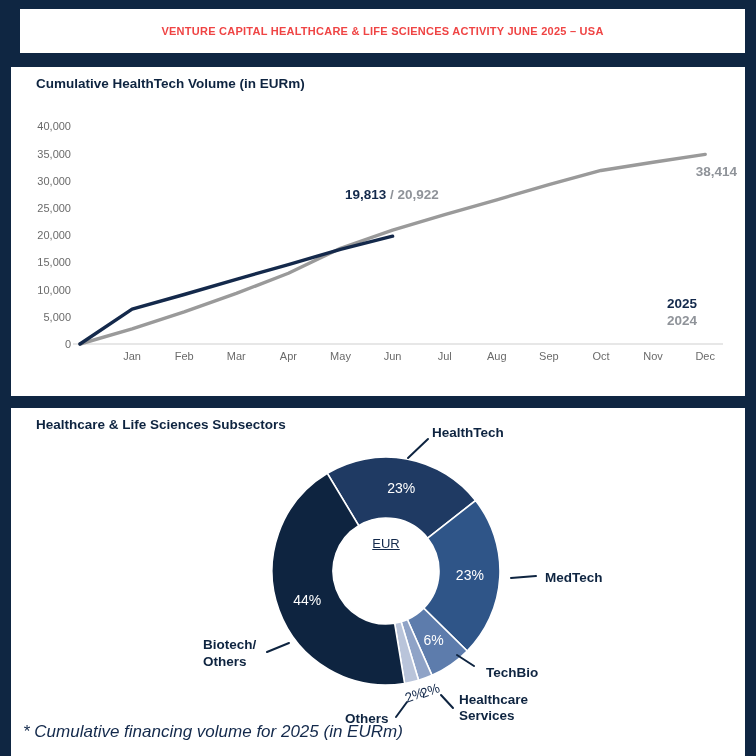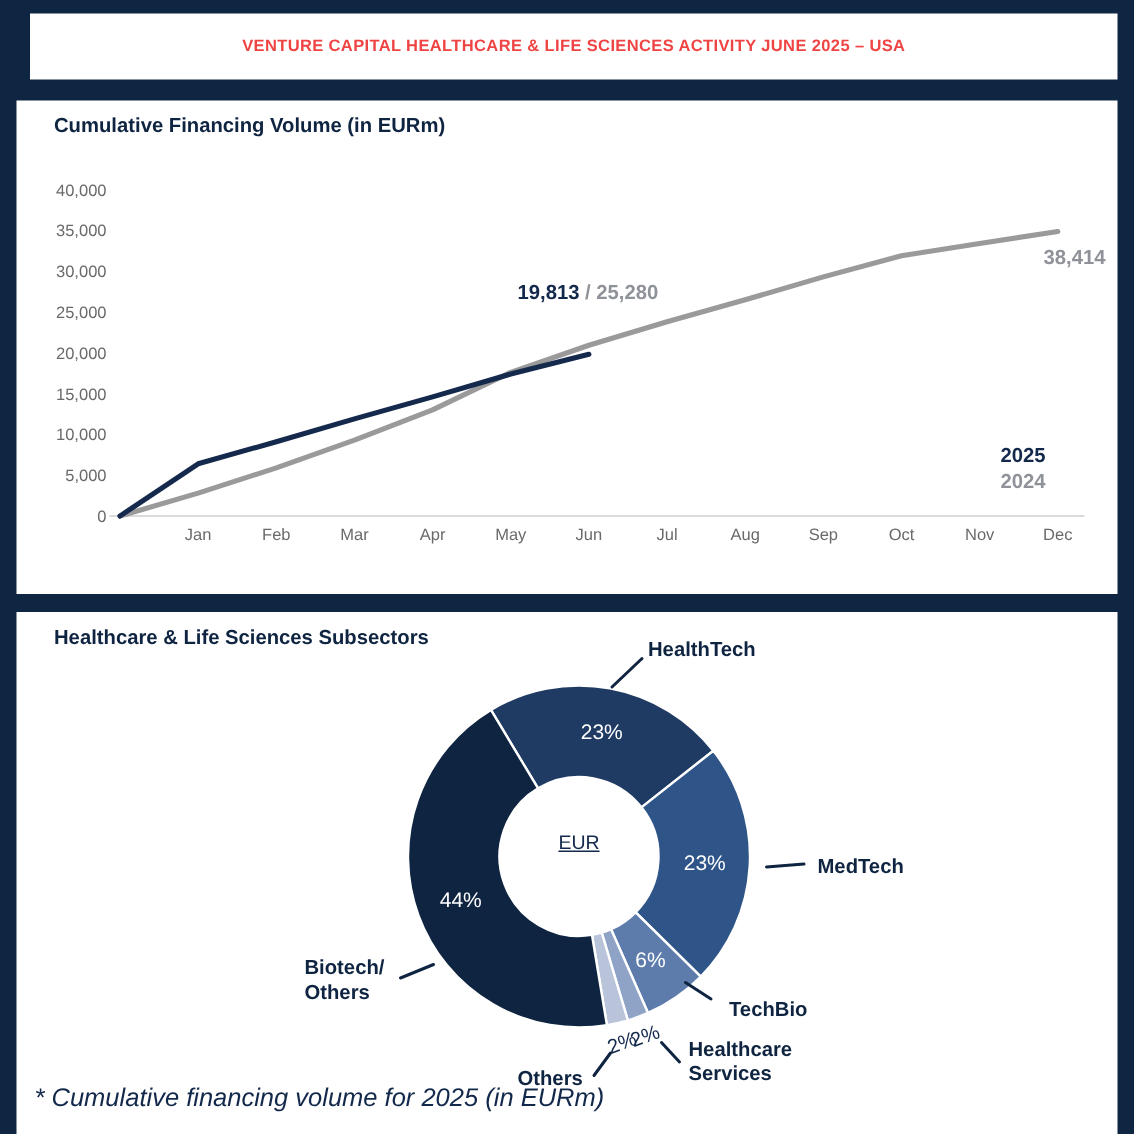--- a/index.html
+++ b/index.html
@@ -33,37 +33,37 @@
   #legend-2024{top:246px;}
 
   
   .callout{position:absolute;font-size:13.5px;font-weight:bold;color:#0e2440;white-space:nowrap;z-index:3;}
   #lbl-healthtech{left:421px;top:17px;}
   #lbl-medtech{left:534px;top:162px;}
   #lbl-techbio{left:475px;top:257px;}
   #lbl-hs{left:448px;top:284px;line-height:16px;white-space:normal;}
   #lbl-others{left:334px;top:303px;}
   #lbl-biotech{left:192px;top:228px;line-height:17px;white-space:normal;}
-  .donut-center{position:absolute;left:305px;top:146px;width:140px;text-align:center;color:#13294b;z-index:3;text-decoration:underline;}
+  .donut-center{position:absolute;left:305px;top:128px;width:140px;text-align:center;color:#13294b;z-index:3;text-decoration:underline;}
   .donut-center .l1{font-size:13px;line-height:15px;}
   .donut-center .big{font-size:17.5px;font-weight:bold;}
   .donut-center .suffix{font-size:13.5px;font-weight:bold;}
   .footnote{position:absolute;left:12px;top:314px;font-size:17px;font-style:italic;color:#13294b;z-index:3;}
   #donut-svg .pct-in{font-size:14px;fill:#ffffff;}
   #donut-svg .pct-out{font-size:13.5px;fill:#13294b;}
 </style>
 </head>
 <body>
 
 <div class="titlebar">
   <h1>VENTURE CAPITAL HEALTHCARE &amp; LIFE SCIENCES ACTIVITY JUNE 2025 – USA</h1>
 </div>
 
 <section class="panel" id="panel-line">
-  <div class="panel-title">Cumulative Financing Volume (in EURm)</div>
+  <div class="panel-title">Cumulative HealthTech Volume (in EURm)</div>
   <svg id="line-svg" width="734" height="329" viewBox="0 0 734 329">
       <text x="60" y="281" text-anchor="end">0</text>
       <text x="60" y="253.8" text-anchor="end">5,000</text>
       <text x="60" y="226.6" text-anchor="end">10,000</text>
       <text x="60" y="199.4" text-anchor="end">15,000</text>
       <text x="60" y="172.2" text-anchor="end">20,000</text>
       <text x="60" y="145" text-anchor="end">25,000</text>
       <text x="60" y="117.80000000000001" text-anchor="end">30,000</text>
       <text x="60" y="90.6" text-anchor="end">35,000</text>
       <text x="60" y="63.400000000000006" text-anchor="end">40,000</text>
@@ -76,21 +76,21 @@
       <text x="381.6" y="293" text-anchor="middle">Jun</text>
       <text x="433.7" y="293" text-anchor="middle">Jul</text>
       <text x="485.8" y="293" text-anchor="middle">Aug</text>
       <text x="537.9000000000001" y="293" text-anchor="middle">Sep</text>
       <text x="590" y="293" text-anchor="middle">Oct</text>
       <text x="642.1" y="293" text-anchor="middle">Nov</text>
       <text x="694.2" y="293" text-anchor="middle">Dec</text>
       <polyline points="69,277 121.1,261.76800000000003 173.2,244.904 225.3,226.40800000000002 277.4,206.28 329.5,181.256 381.6,163.18432 433.7,147.528 485.8,132.84 537.9000000000001,117.608 590,103.464 642.1,95.304 694.2,87.33984000000001" fill="none" stroke="#9a9a9a" stroke-width="3.4" stroke-linejoin="round" stroke-linecap="round"></polyline>
       <polyline points="69,277 121.1,242.184 173.2,227.496 225.3,212.264 277.4,197.576 329.5,182.344 381.6,169.21728000000002" fill="none" stroke="#14294b" stroke-width="3.4" stroke-linejoin="round" stroke-linecap="round"></polyline>
     </svg>
-  <div class="anno"><span class="navy">19,813</span><span class="gray"> / </span><span class="gray">25,280</span></div>
+  <div class="anno"><span class="navy">19,813</span><span class="gray"> / </span><span class="gray">20,922</span></div>
   <div class="endlabel gray">38,414</div>
   <div class="legend navy" id="legend-2025">2025</div>
   <div class="legend gray" id="legend-2024">2024</div>
 </section>
 
 <section class="panel" id="panel-donut">
   <div class="panel-title">Healthcare &amp; Life Sciences Subsectors</div>
   <svg id="donut-svg" width="734" height="334" viewBox="0 0 734 334">
       <path d="M316.28565946025384,65.28292771995919 A114,114 0 0 1 464.5876858219958,92.50144292923882 L416.6504153382963,130.22435504604962 A53,53 0 0 0 347.70298202976716,117.57013306278805 Z" fill="#1f3a63" stroke="#ffffff" stroke-width="1.6"></path>
       <path d="M464.5876858219958,92.50144292923882 A114,114 0 0 1 456.17096924297357,243.0454480414485 L412.7373804375228,200.2141118087436 A53,53 0 0 0 416.6504153382963,130.22435504604962 Z" fill="#2f5588" stroke="#ffffff" stroke-width="1.6"></path>

